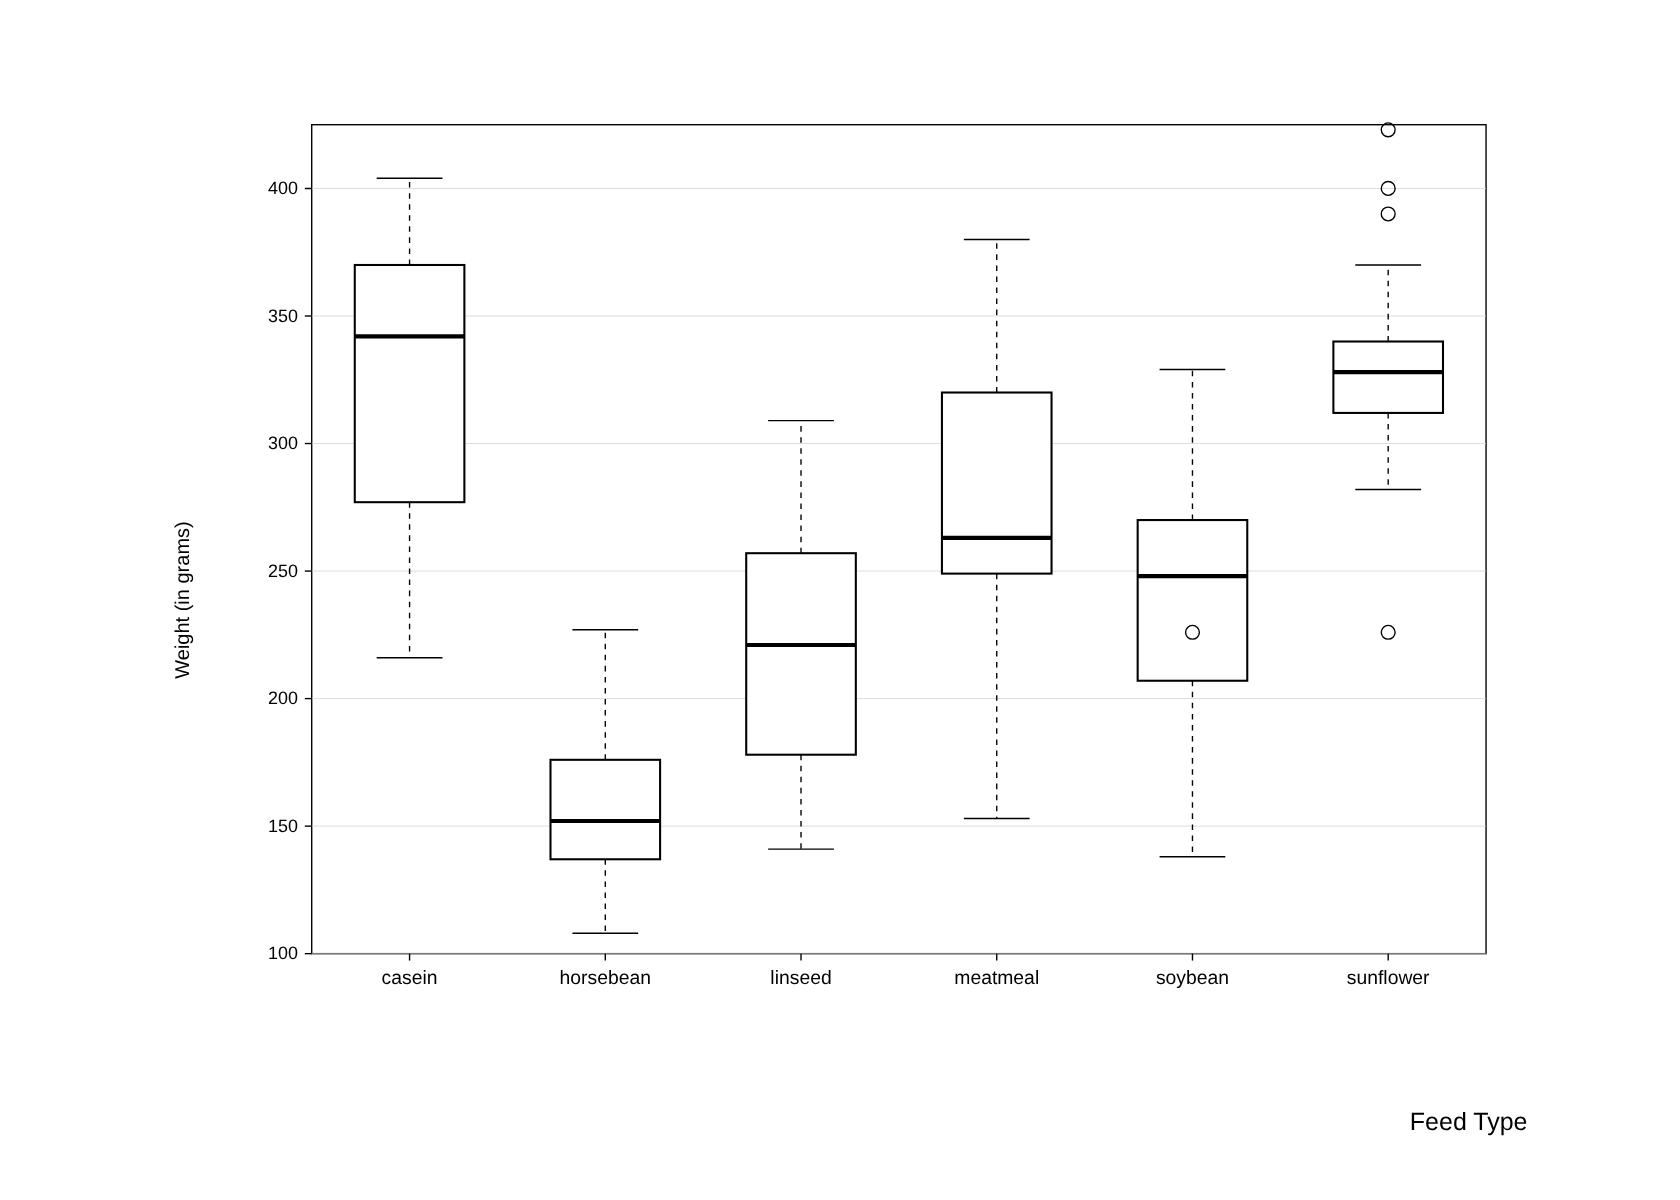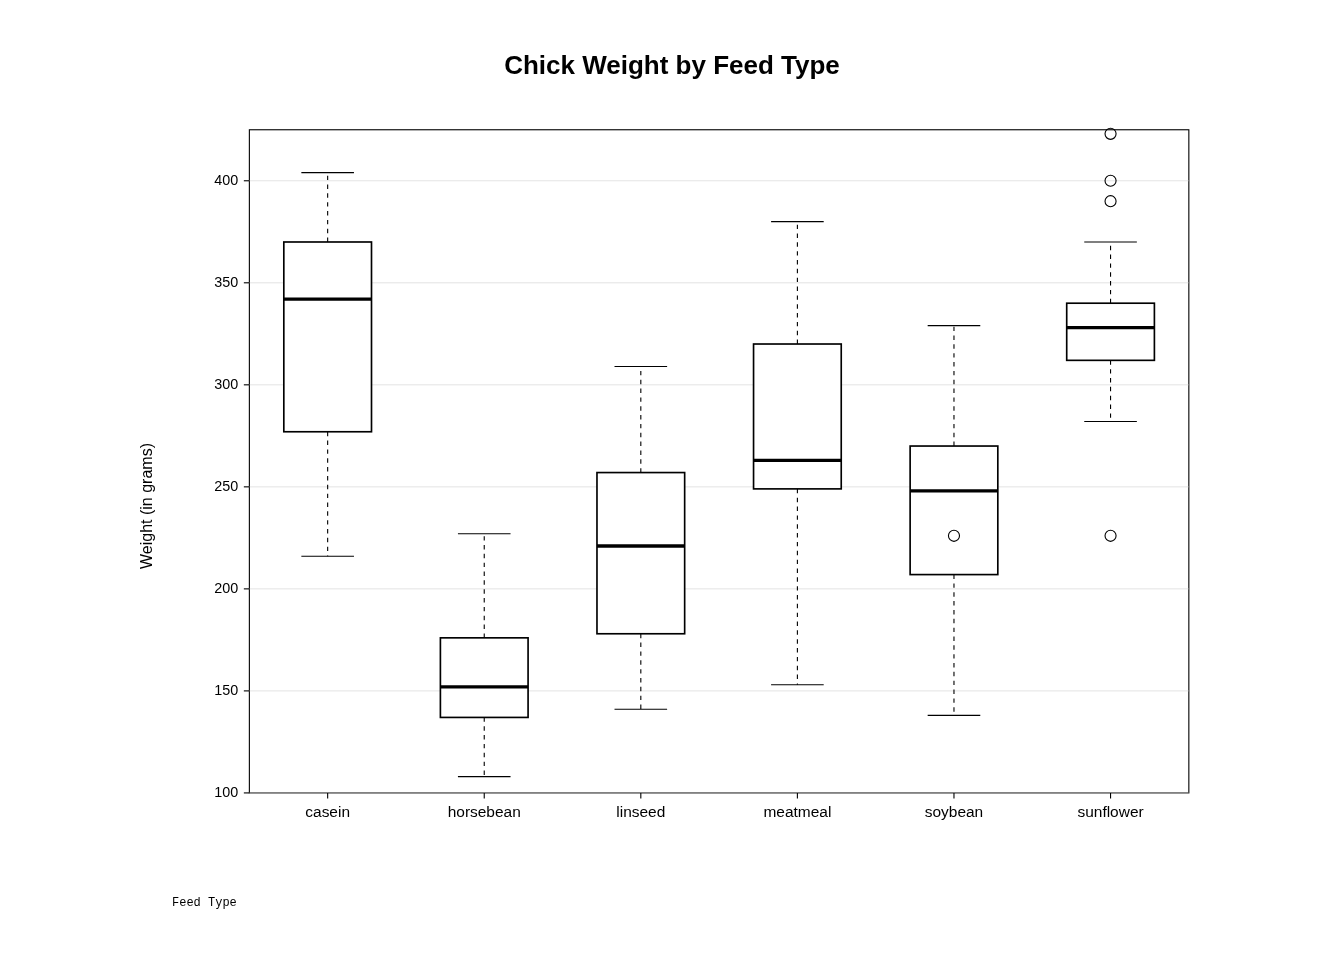--- a/index.html
+++ b/index.html
@@ -46,35 +46,34 @@
     }
     .plot-wrapper {
       flex: 1;
       display: flex;
       flex-direction: column;
     }
     .svg-container {
       flex: 1;
     }
     .x-axis-label {
-      text-align: left;
-      font-size: 12px;
+      text-align: right;
+      font-size: 20px;
       margin-top: 8px;
-      font-family: Liberation Mono, monospace;
+      font-family: Liberation Sans, sans-serif;
     }
     svg {
       width: 100%;
       height: 100%;
     }
   </style>
 </head>
 <body>
 
 <div class="chart-container">
-  <div class="chart-title">Chick Weight by Feed Type</div>
   <div class="chart-area">
     <div class="y-axis-label-container">
       <span class="y-axis-label">Weight (in grams)</span>
     </div>
     <div class="plot-wrapper">
       <div class="svg-container">
         <svg id="main-svg" viewBox="0 0 950 700" preserveAspectRatio="xMidYMid meet">
         <rect x="70" y="20" width="850" height="600" fill="white" stroke="#000" stroke-width="1"></rect>
             <line x1="65" y1="620" x2="70" y2="620" stroke="#000" stroke-width="1"></line>
             <line x1="70" y1="620" x2="920" y2="620" stroke="#cccccc" stroke-width="0.5"></line>

